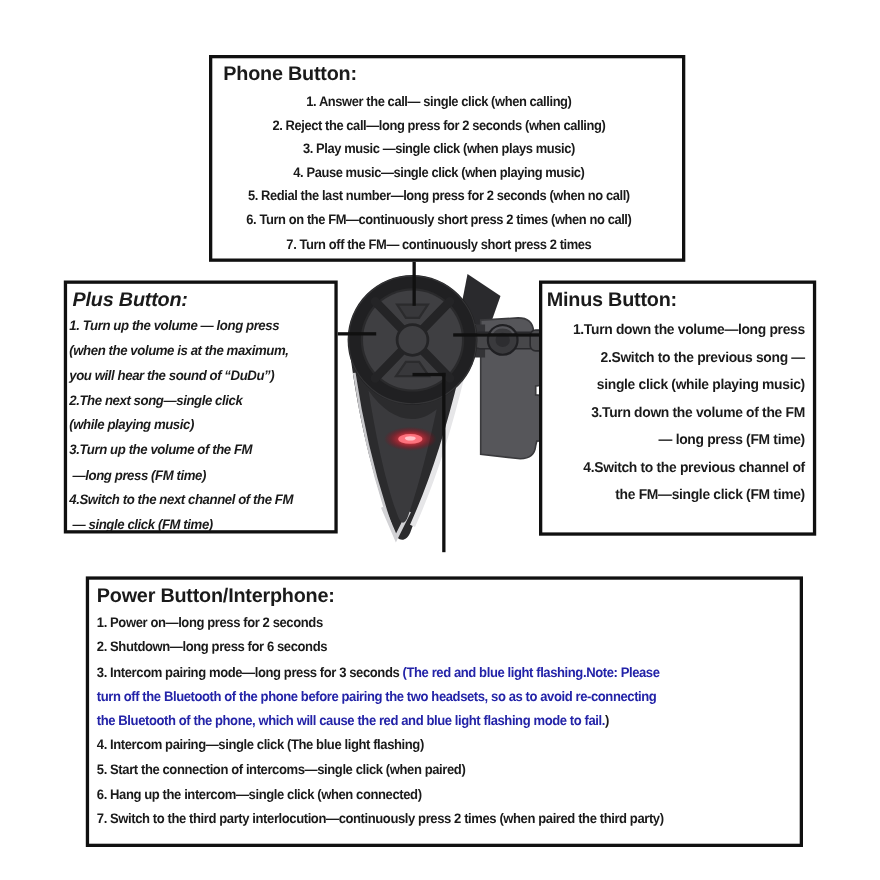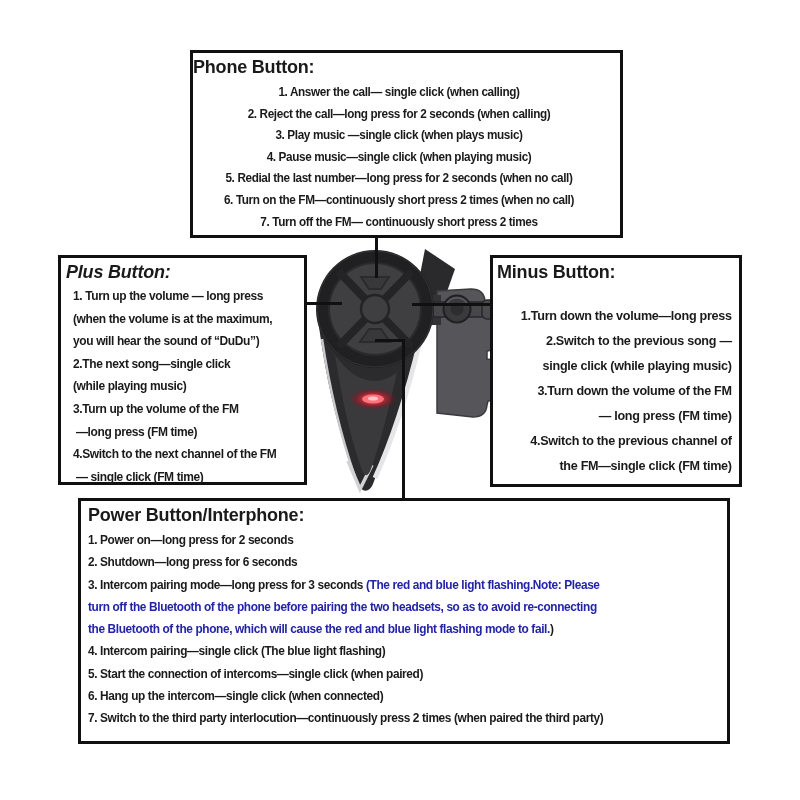--- a/index.html
+++ b/index.html
@@ -11,32 +11,32 @@
     position:absolute;border:3px solid #101010;background:#ffffff;box-sizing:border-box;
   }
   .box-title{
     font-weight:bold;font-size:18px;letter-spacing:-0.2px;white-space:pre;
   }
   .line{
     font-weight:bold;white-space:pre;transform-origin:0 50%;
   }
   .blue{color:#2323a8;}
   .box-phone{left:190px;top:50px;width:433px;height:188px;}
-  .box-phone .box-title{margin:4px 0 4px 0;}
+  .box-phone .box-title{margin:4px 0 4px 10px;}
   .box-phone .lines{padding-left:10px;text-align:center;}
   .box-phone .line{font-size:12.5px;letter-spacing:-0.4px;height:21.6px;line-height:21.6px;transform:scaleX(.94);}
   .box-plus{left:58px;top:255px;width:249px;height:230px;}
   .box-plus .box-title{margin:4px 0 2px 5px;font-style:italic;}
-  .box-plus .lines{padding-left:12px;}
+  .box-plus .lines{padding-left:2px;font-style:italic;}
   .box-plus .line{font-size:12.5px;letter-spacing:-0.4px;height:22.6px;line-height:22.6px;transform:scaleX(.96);}
   .box-minus{left:490px;top:255px;width:252px;height:232px;}
-  .box-minus .box-title{margin:4px 0 20px 4px;}
+  .box-minus .box-title{margin:4px 0 4px 4px;}
   .box-minus .lines{padding-left:3px;text-align:right;}
   .box-minus .line{font-size:13px;letter-spacing:-0.3px;height:25px;line-height:25px;transform:scaleX(.97);}
-  .box-power{left:78px;top:498px;width:652px;height:246px;}
+  .box-power{left:78px;top:524px;width:652px;height:246px;}
   .box-power .box-title{margin:4px 0 3px 7px;}
   .box-power .lines{padding-left:7px;}
   .box-power .line{font-size:12.5px;letter-spacing:-0.4px;height:22.3px;line-height:22.3px;transform:scaleX(.95);}
   .connector{position:absolute;background:#101010;z-index:5;}
   #conn-phone{left:375px;top:237px;width:3px;height:41px;}
   #conn-plus{left:306px;top:302px;width:36px;height:3px;}
   #conn-minus{left:412px;top:303px;width:79px;height:3px;}
   #conn-power-h{left:375px;top:339px;width:30px;height:3px;}
   #conn-power-v{left:402px;top:339px;width:3px;height:163px;}
   #device{position:absolute;left:285px;top:243px;width:250px;height:275px;z-index:1;}

